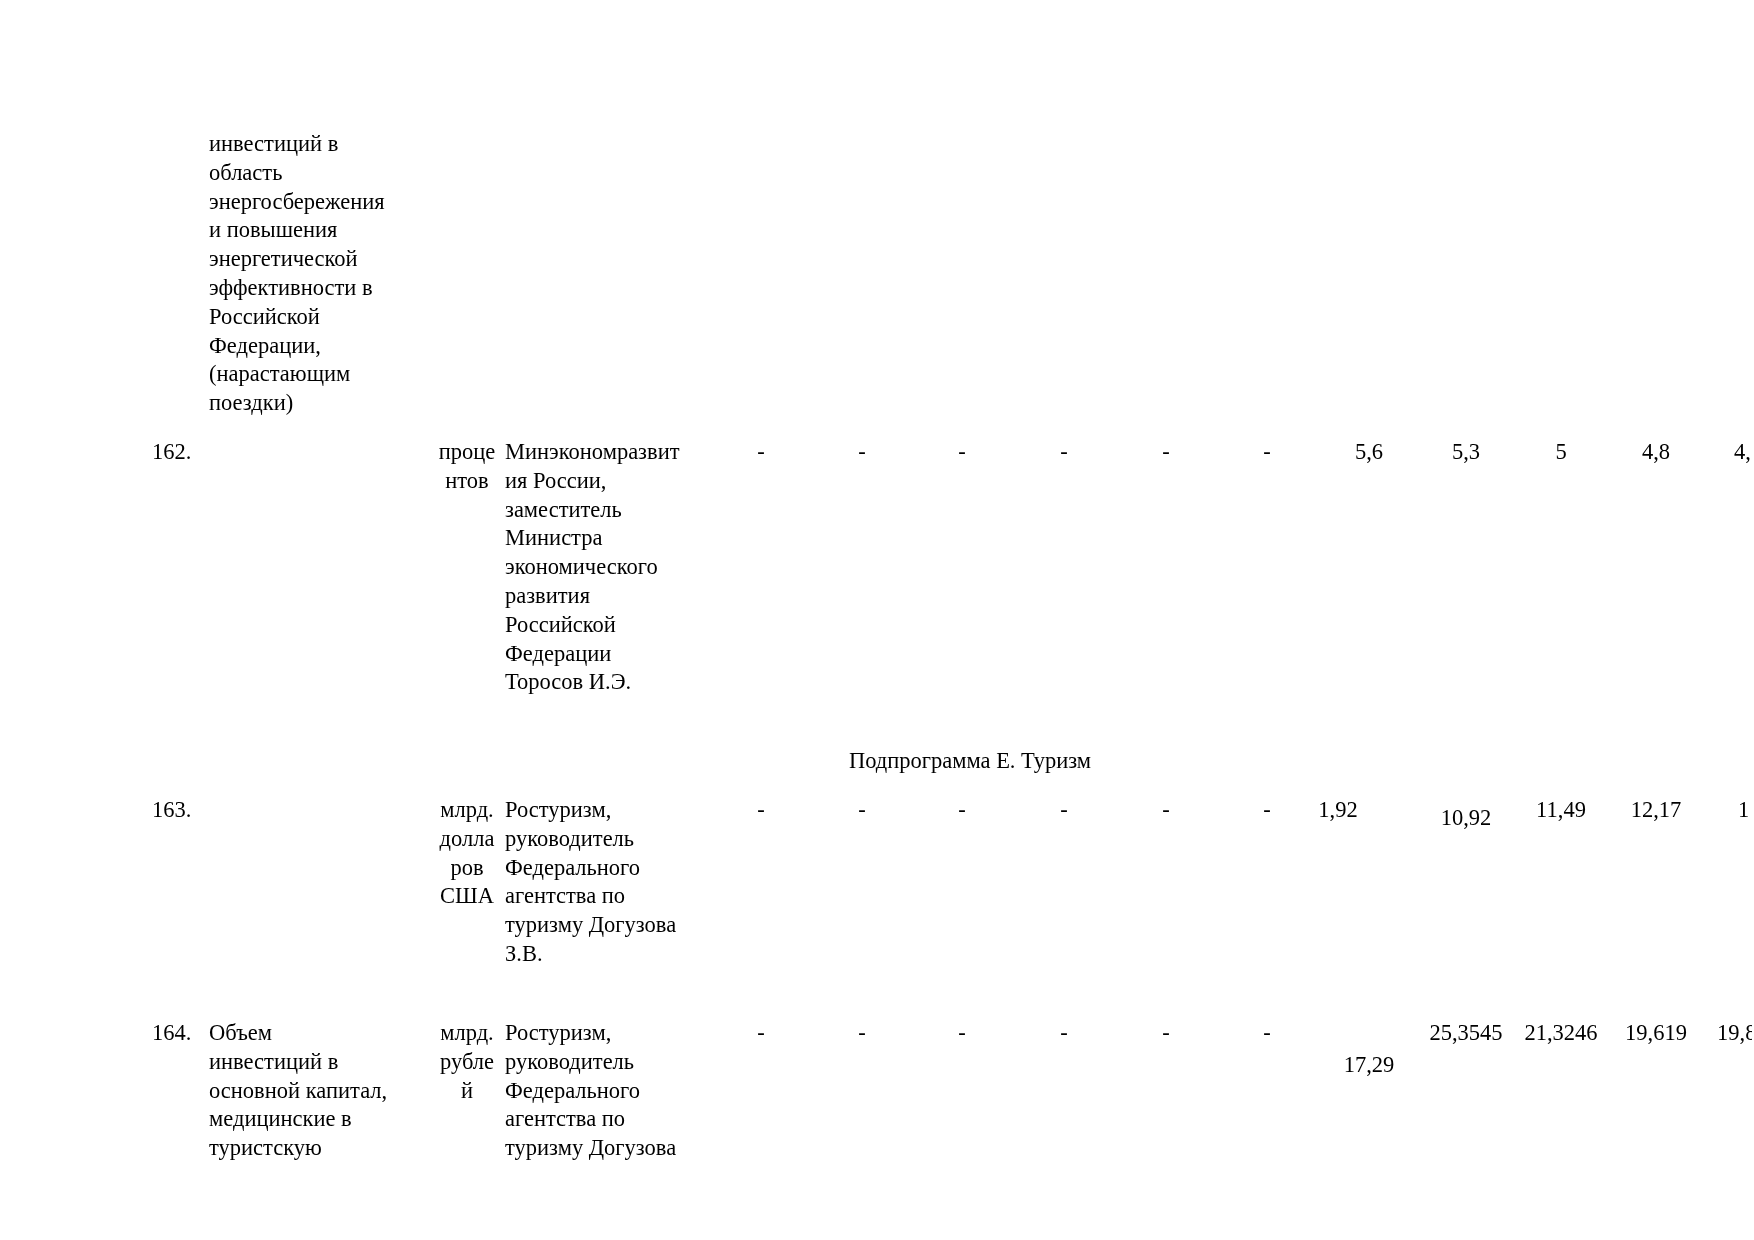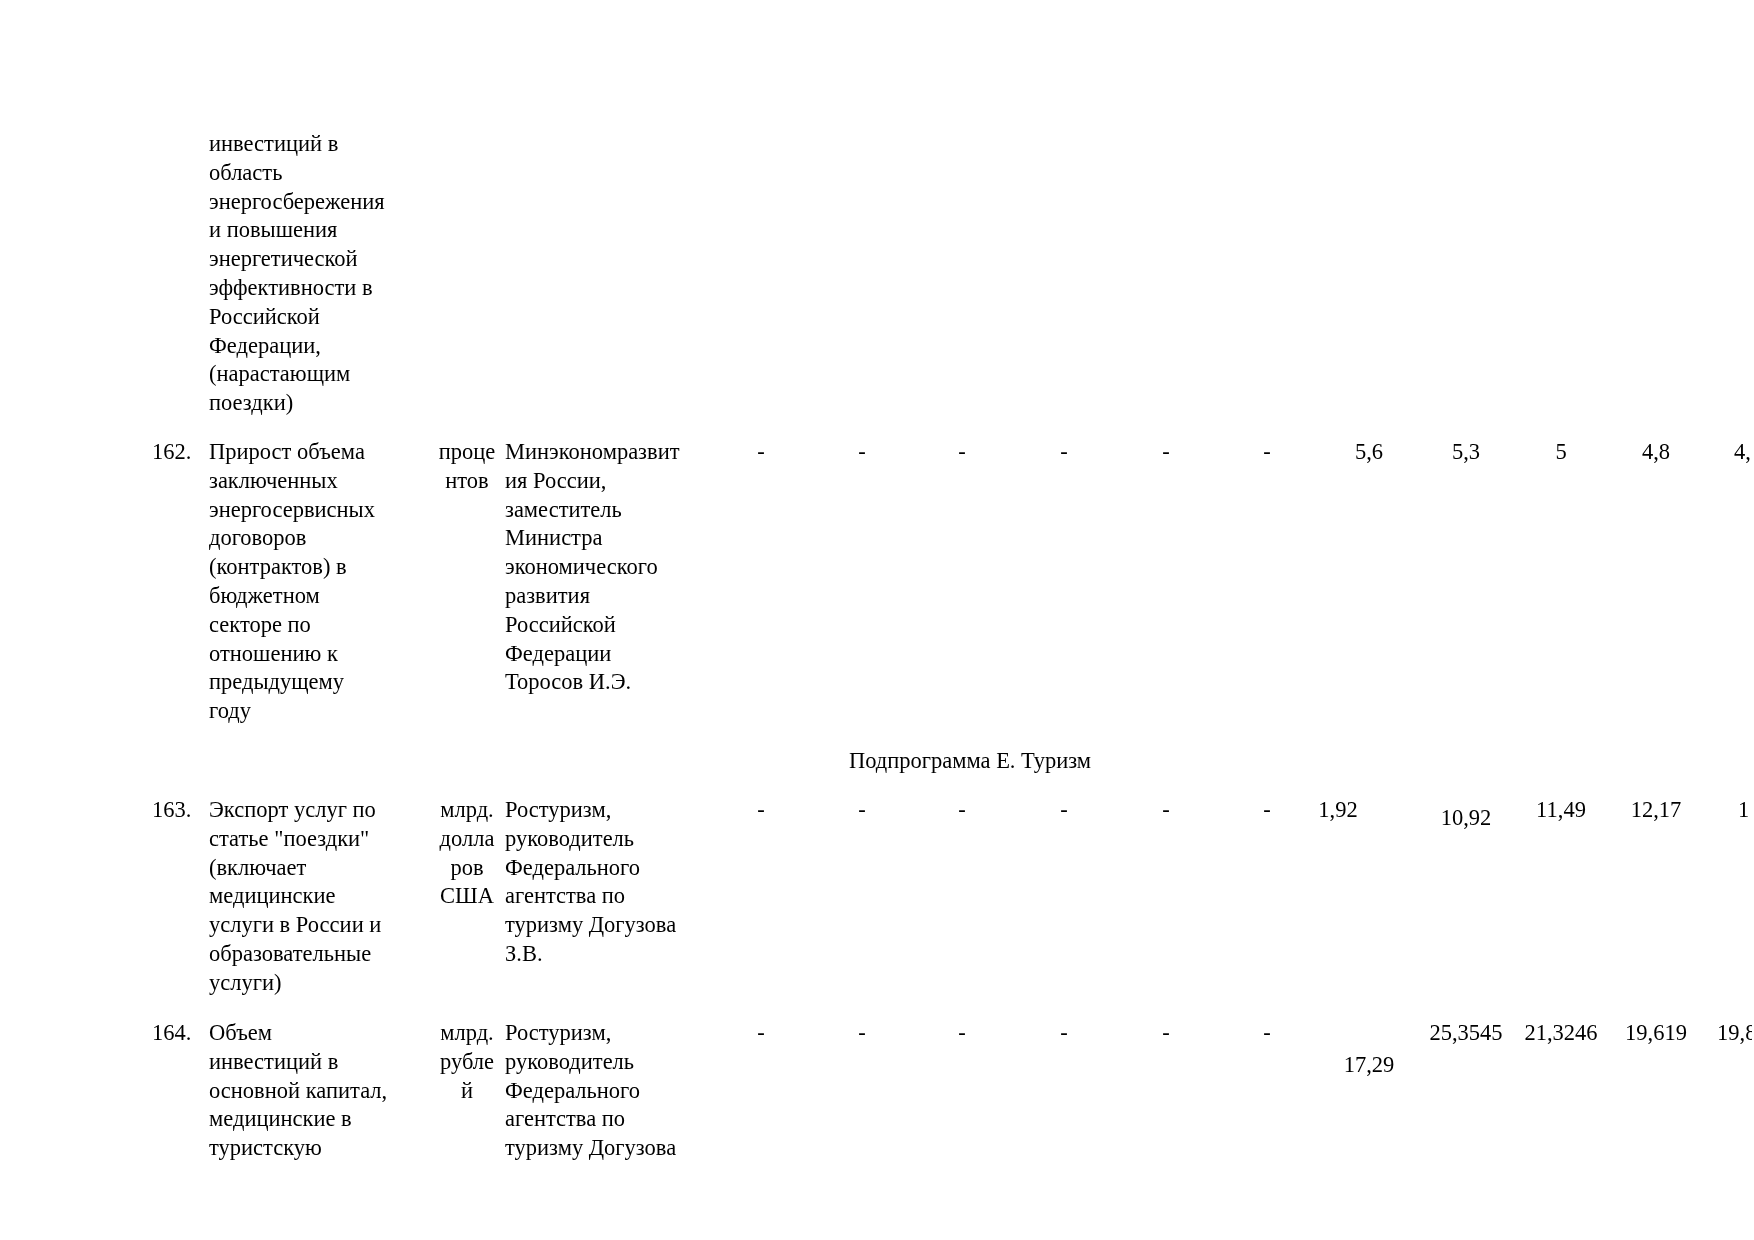--- a/index.html
+++ b/index.html
@@ -59,32 +59,20 @@
     <span class="line">энергетической</span>
     <span class="line">эффективности в</span>
     <span class="line">Российской</span>
     <span class="line">Федерации,</span>
     <span class="line">(нарастающим</span>
     <span class="line">поездки)</span>
   </div>
 
   <div class="block" style="left:0;top:438px;width:1754px;height:300px;">
     <span class="num abs" style="top:0;">162.</span>
-    <div class="desc" style="top:0;">
-      <span class="line">Прирост объема</span>
-      <span class="line">заключенных</span>
-      <span class="line">энергосервисных</span>
-      <span class="line">договоров</span>
-      <span class="line">(контрактов) в</span>
-      <span class="line">бюджетном</span>
-      <span class="line">секторе по</span>
-      <span class="line">отношению к</span>
-      <span class="line">предыдущему</span>
-      <span class="line">году</span>
-    </div>
     <div class="unit" style="top:0;">
       <span class="line">проце</span>
       <span class="line">нтов</span>
     </div>
     <div class="resp" style="top:0;">
       <span class="line">Минэкономразвит</span>
       <span class="line">ия России,</span>
       <span class="line">заместитель</span>
       <span class="line">Министра</span>
       <span class="line">экономического</span>
@@ -103,29 +91,20 @@
     <span class="cell" style="left:1466px;top:0;">5,3</span>
     <span class="cell" style="left:1561px;top:0;">5</span>
     <span class="cell" style="left:1656px;top:0;">4,8</span>
     <span class="abs" style="left:1734px;top:0;">4,</span>
   </div>
 
   <div class="section-title" style="top:747px;">Подпрограмма Е. Туризм</div>
 
   <div class="block" style="left:0;top:796px;width:1754px;height:210px;">
     <span class="num abs" style="top:0;">163.</span>
-    <div class="desc" style="top:0;">
-      <span class="line">Экспорт услуг по</span>
-      <span class="line">статье "поездки"</span>
-      <span class="line">(включает</span>
-      <span class="line">медицинские</span>
-      <span class="line">услуги в России и</span>
-      <span class="line">образовательные</span>
-      <span class="line">услуги)</span>
-    </div>
     <div class="unit" style="top:0;">
       <span class="line">млрд.</span>
       <span class="line">долла</span>
       <span class="line">ров</span>
       <span class="line">США</span>
     </div>
     <div class="resp" style="top:0;">
       <span class="line">Ростуризм,</span>
       <span class="line">руководитель</span>
       <span class="line">Федерального</span>

